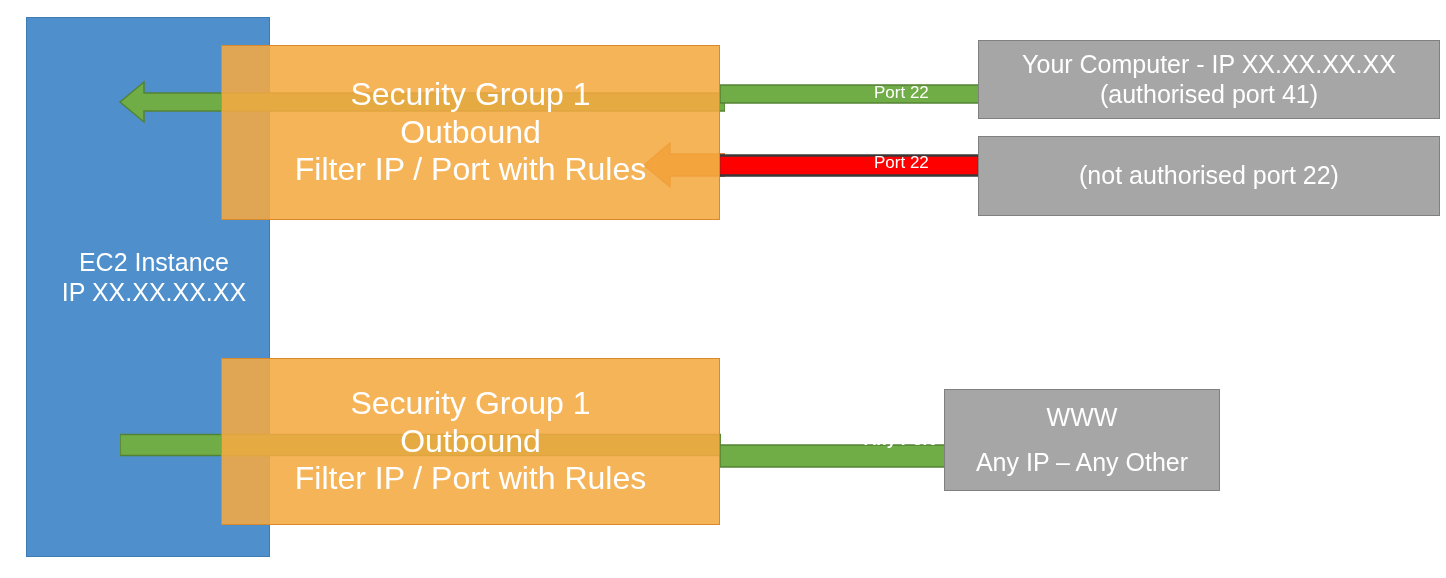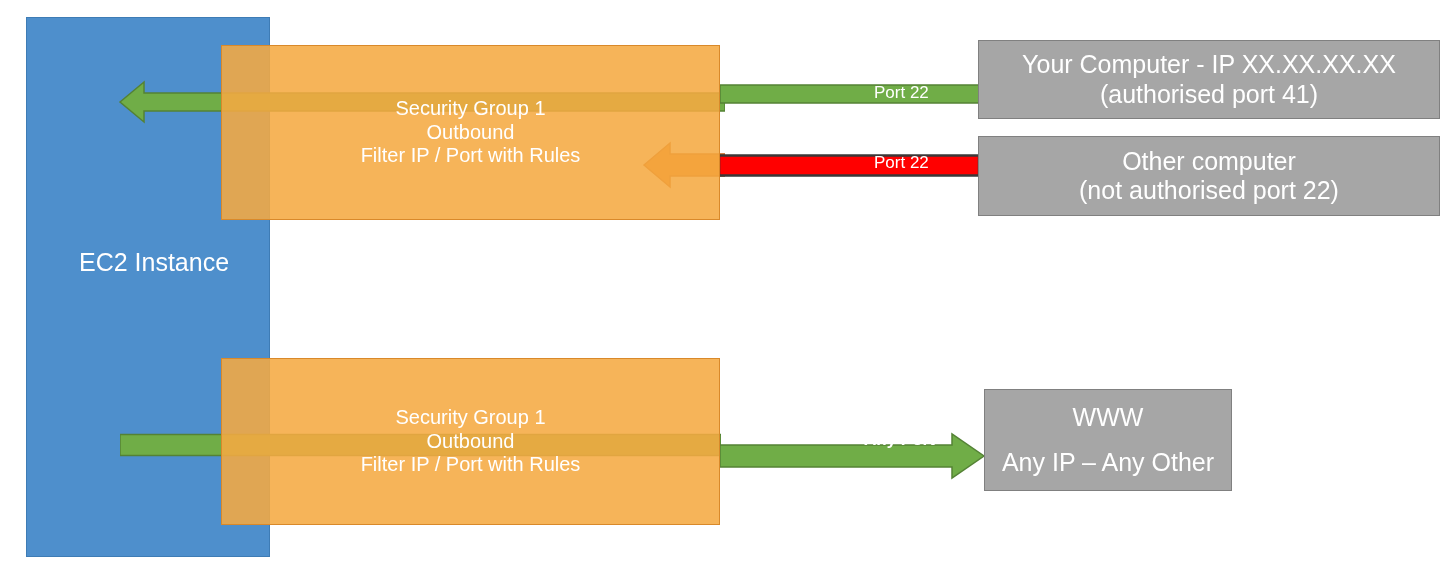--- a/index.html
+++ b/index.html
@@ -41,21 +41,21 @@
     z-index: 1;
     padding-left: 12px;
   }
   #ec2-box .ec2-text {
     margin-top: 230px;
   }
   
   .sg-box {
     background: rgba(245, 170, 66, 0.88);
     border: 1px solid #d9892a;
-    font-size: 20px;
+    font-size: 32px;
     z-index: 3;
   }
   #sg-inbound {
     left: 221px;
     top: 45px;
     width: 499px;
     height: 175px;
   }
   #sg-outbound {
     left: 221px;
@@ -77,23 +77,23 @@
     width: 462px;
     height: 79px;
   }
   #other-computer-box {
     left: 978px;
     top: 136px;
     width: 462px;
     height: 80px;
   }
   #www-box {
-    left: 984px;
+    left: 944px;
     top: 389px;
-    width: 248px;
+    width: 276px;
     height: 102px;
     gap: 16px;
   }
   
   .conn {
     position: absolute;
     z-index: 2;
   }
   .conn svg { display: block; }
   .conn-label {
@@ -117,20 +117,21 @@
   #label-any-port     { left: 864px; top: 431px; font-weight: bold; }
 </style>
 </head>
 <body>
 
 <div id="canvas">
 
   <div class="box" id="ec2-box">
     <div class="ec2-text">
       <span class="sg-line">EC2 Instance</span>
+      <span class="sg-line">IP XX.XX.XX.XX</span>
     </div>
   </div>
 
   <div class="conn" id="arrow-inbound-allow">
     <svg width="615" height="48" viewBox="0 0 615 48">
       <path d="M 10,24 L 34,4 L 34,15 L 615,15 L 615,33 L 34,33 L 34,44 Z" fill="#70ad47" stroke="#548235" stroke-width="1.5"></path>
     </svg>
   </div>
   <div class="conn" id="arrow-inbound-green-seg">
     <svg width="259" height="20" viewBox="0 0 259 20">
@@ -175,21 +176,20 @@
     <span class="sg-line">Outbound</span>
     <span class="sg-line">Filter IP / Port with Rules</span>
   </div>
 
   <div class="box grey-box" id="your-computer-box">
     <span class="sg-line">Your Computer - IP XX.XX.XX.XX</span>
     <span class="sg-line">(authorised port 41)</span>
   </div>
 
   <div class="box grey-box" id="other-computer-box">
-    <span class="sg-line">Other computer</span>
     <span class="sg-line">(not authorised port 22)</span>
   </div>
 
   <div class="box grey-box" id="www-box">
     <span class="sg-line">WWW</span>
     <span class="sg-line">Any IP – Any Other</span>
   </div>
 
 </div>
 

